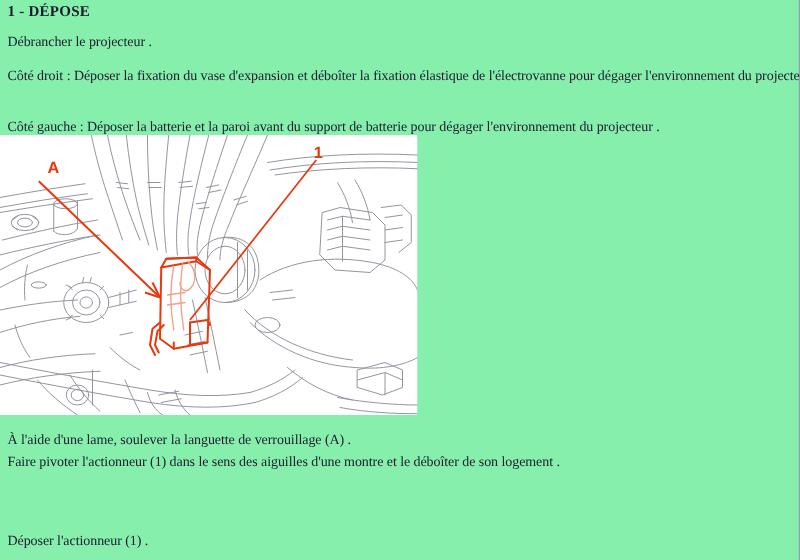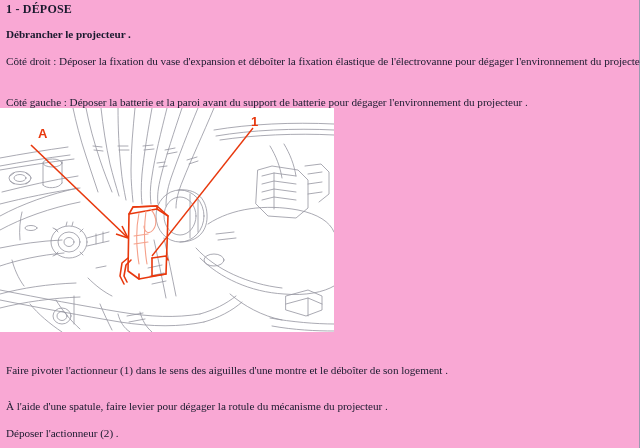--- a/index.html
+++ b/index.html
@@ -15,40 +15,40 @@
     overflow: hidden;
     position: relative;
   }
   #page {
     position: absolute;
     left: 0; top: 0;
     width: 640px;
     height: 448px;
     box-sizing: border-box;
     border-right: 1px solid #9a9ab0;
-    background: #f9a8d4;
+    background: #86efac;
   }
   .doc-title {
     position: absolute;
     left: 6px;
     top: 2px;
     font-size: 12px;
     font-weight: bold;
     letter-spacing: 0.2px;
     white-space: nowrap;
   }
   .para {
     position: absolute;
     left: 6px;
     font-size: 11.2px;
     line-height: 13px;
     white-space: nowrap;
     letter-spacing: -0.05px;
   }
-  .p-intro-0 { top: 28px; font-weight: bold; }
+  .p-intro-0 { top: 28px; }
   .p-intro-1 { top: 55px; }
   .p-intro-2 { top: 96px; }
   .p-out-0 { top: 346px; }
   .p-out-1 { top: 364px; }
   .p-out-2 { top: 400px; }
   .p-out-3 { top: 427px; }
 
   #figure {
     position: absolute;
     left: 0px;
@@ -224,17 +224,17 @@
       </g>
       <text x="38" y="30" fill="#e8380d" font-family="'Liberation Sans', sans-serif" font-size="13" font-weight="bold">A</text>
 
       <g stroke="#e8380d" stroke-width="1.4" fill="none">
         <path d="M253 20 L152 148"></path>
       </g>
       <text x="251" y="18" fill="#e8380d" font-family="'Liberation Sans', sans-serif" font-size="13" font-weight="bold">1</text>
     </svg>
   </div>
 
+  <div class="para p-out-0">À l'aide d'une lame, soulever la languette de verrouillage (A) .</div>
   <div class="para p-out-1">Faire pivoter l'actionneur (1) dans le sens des aiguilles d'une montre et le déboîter de son logement .</div>
-  <div class="para p-out-2">À l'aide d'une spatule, faire levier pour dégager la rotule du mécanisme du projecteur .</div>
-  <div class="para p-out-3">Déposer l'actionneur (2) .</div>
+  <div class="para p-out-3">Déposer l'actionneur (1) .</div>
 
 </div>
 
 </body></html>

